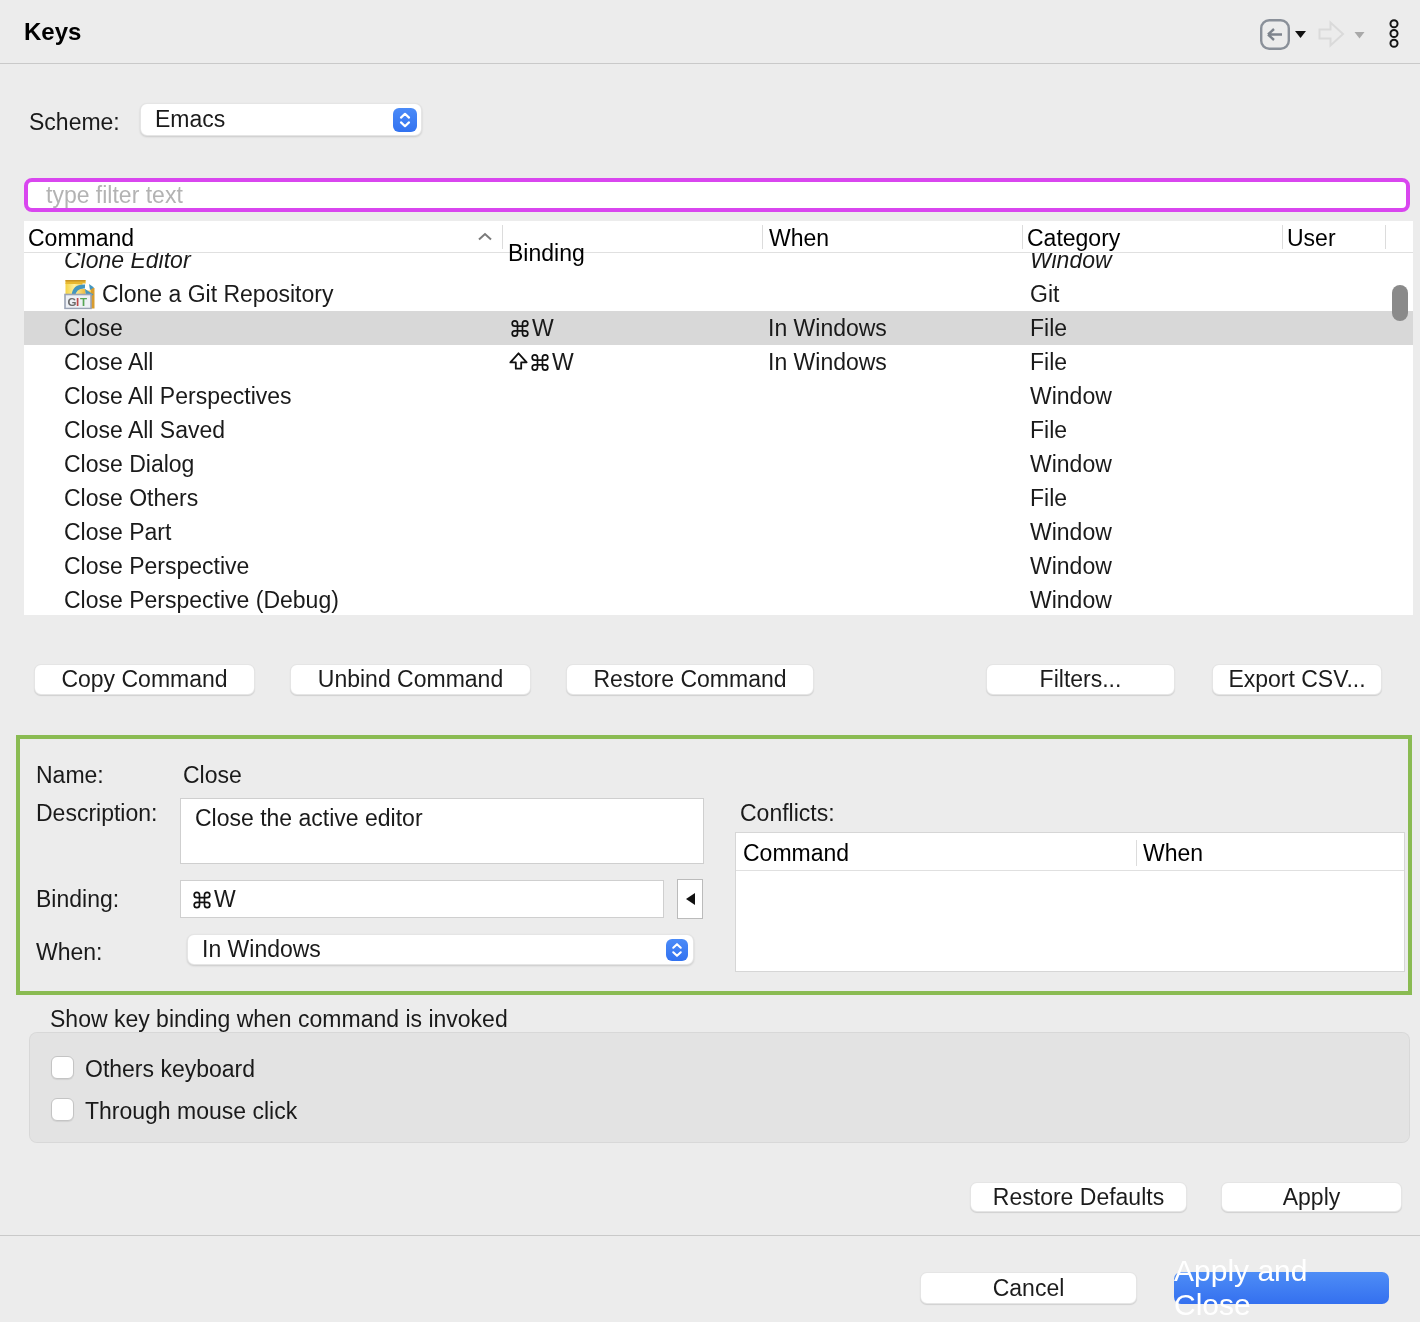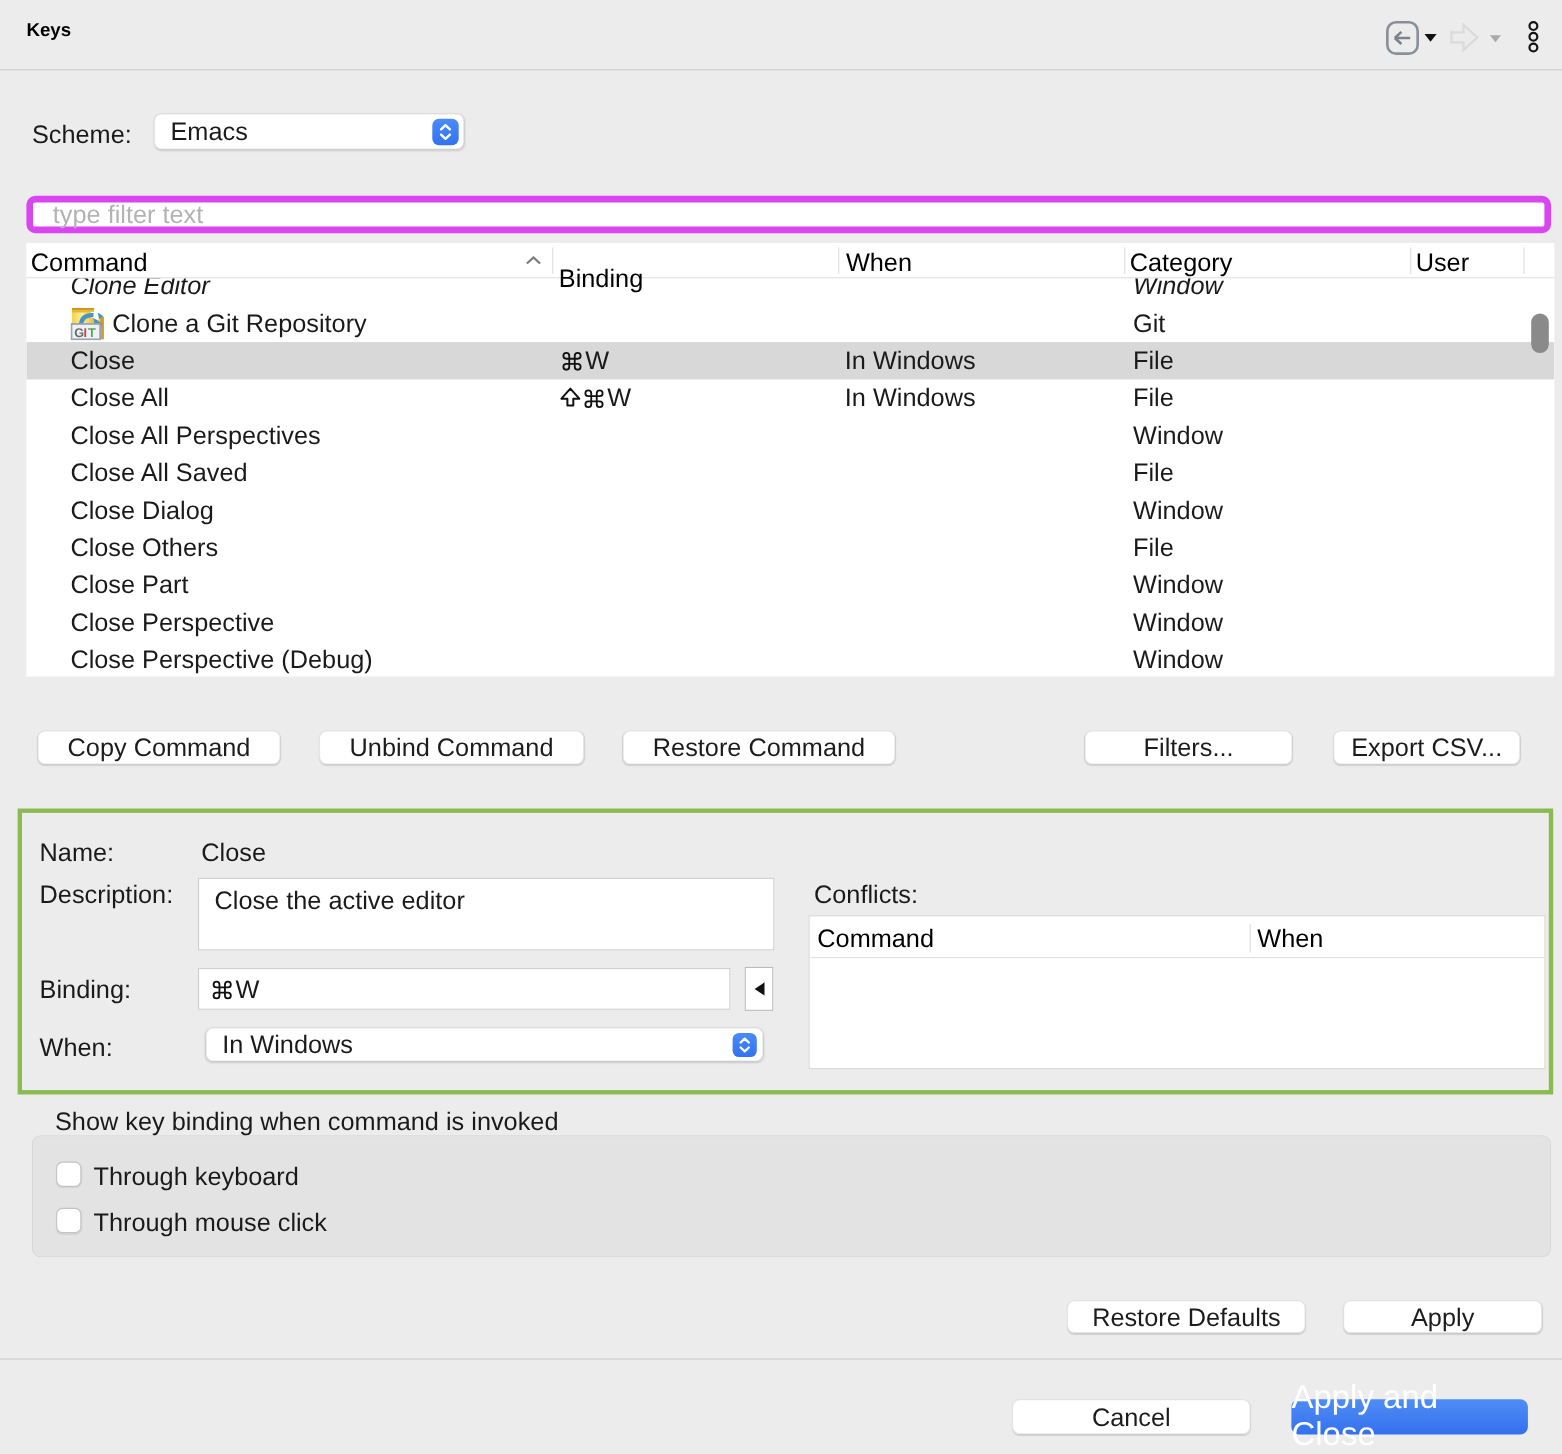--- a/index.html
+++ b/index.html
@@ -3,21 +3,21 @@
 <meta charset="utf-8">
 <style>
 * { margin:0; padding:0; box-sizing:border-box; }
 html,body { width:1420px; height:1322px; }
 body {
   font-family:"Liberation Sans", sans-serif;
   font-size:23px; color:#1a1a1a;
   background:#ececec; position:relative; overflow:hidden;
 }
 .abs { position:absolute; }
-.title { left:24px; top:18px; font-size:17px; font-weight:bold; color:#000; }
+.title { left:24px; top:18px; font-size:24px; font-weight:bold; color:#000; }
 .topdiv { left:0; top:63px; width:1420px; height:1px; background:#c9c9c9; }
 
 
 .btn {
   position:absolute; background:#fff; border:1px solid rgba(0,0,0,0.10);
   border-radius:7px; box-shadow:0 1px 1px rgba(0,0,0,0.12);
   display:flex; align-items:center; justify-content:center;
   font-size:23px; color:#1c1c1c; height:31px;
 }
 .popup {
@@ -32,21 +32,21 @@
   background:linear-gradient(#4b8bf8,#3272f0);
 }
 .popbtn svg { position:absolute; left:50%; top:50%; transform:translate(-50%,-50%); }
 
 
 .schemelbl { left:29px; top:109px; }
 
 
 .filter {
   left:24px; top:178px; width:1386px; height:34px; background:#fff;
-  border:6px solid #d946ef; border-radius:8px;
+  border:4px solid #d946ef; border-radius:8px;
   display:flex; align-items:center; color:#b3b3b3; padding-left:18px;
 }
 
 
 .table {
   left:24px; top:221px; width:1389px; height:394px; background:#fff;
   overflow:hidden;
 }
 .thead { position:absolute; left:0; top:0; width:100%; height:32px; background:#fff; z-index:5;
   border-bottom:1px solid #e0e0e0; }
@@ -250,21 +250,21 @@
   <div class="popbtn" style="width:22px; height:22px; right:5px;">
     <svg width="15" height="17" viewBox="0 0 16 18">
       <path d="M4 6.6 L8 2.8 L12 6.6 M4 11.4 L8 15.2 L12 11.4" stroke="#fff" stroke-width="2.2" fill="none" stroke-linecap="round" stroke-linejoin="round"></path>
     </svg>
   </div>
 </div>
 
 <div class="lbl" style="left:50px; top:1006px;">Show key binding when command is invoked</div>
 <div class="abs group"></div>
 <div class="checkbox" style="left:51px; top:1056px;"></div>
-<div class="lbl" style="left:85px; top:1056px;">Through keyboard</div>
+<div class="lbl" style="left:85px; top:1056px;">Others keyboard</div>
 <div class="checkbox" style="left:51px; top:1098px;"></div>
 <div class="lbl" style="left:85px; top:1098px;">Through mouse click</div>
 
 <div class="btn" style="left:970px; top:1182px; width:217px; height:30px;">Restore Defaults</div>
 <div class="btn" style="left:1221px; top:1182px; width:181px; height:30px;">Apply</div>
 <div class="abs botdiv"></div>
 <div class="btn" style="left:920px; top:1272px; width:217px; height:32px;">Cancel</div>
 <div class="bluebtn" style="left:1174px; top:1272px; width:215px;">Apply and Close</div>
 
 <svg width="0" height="0" style="position:absolute;">

